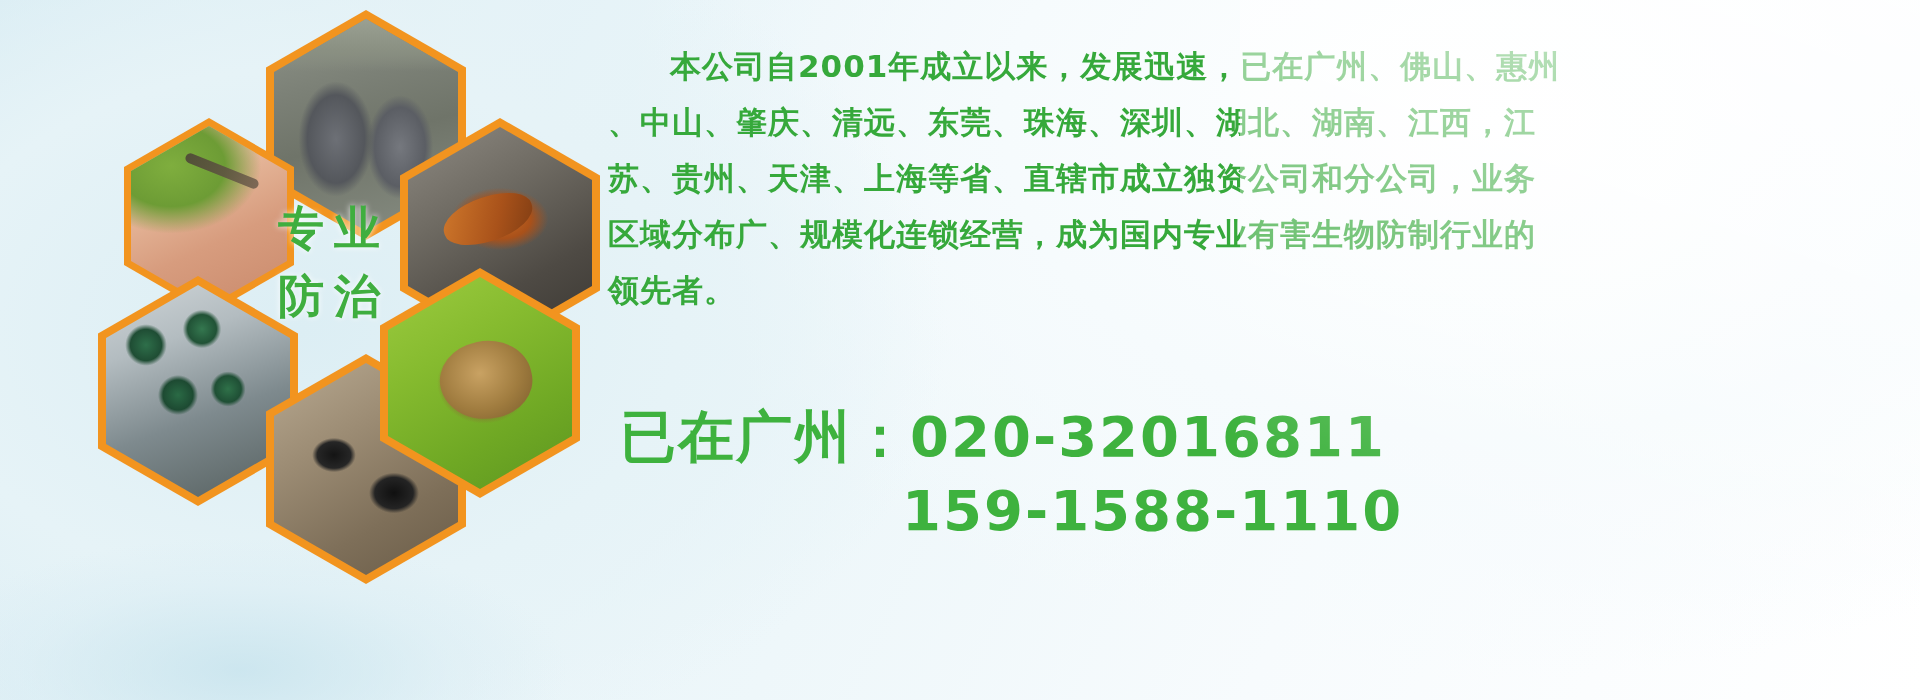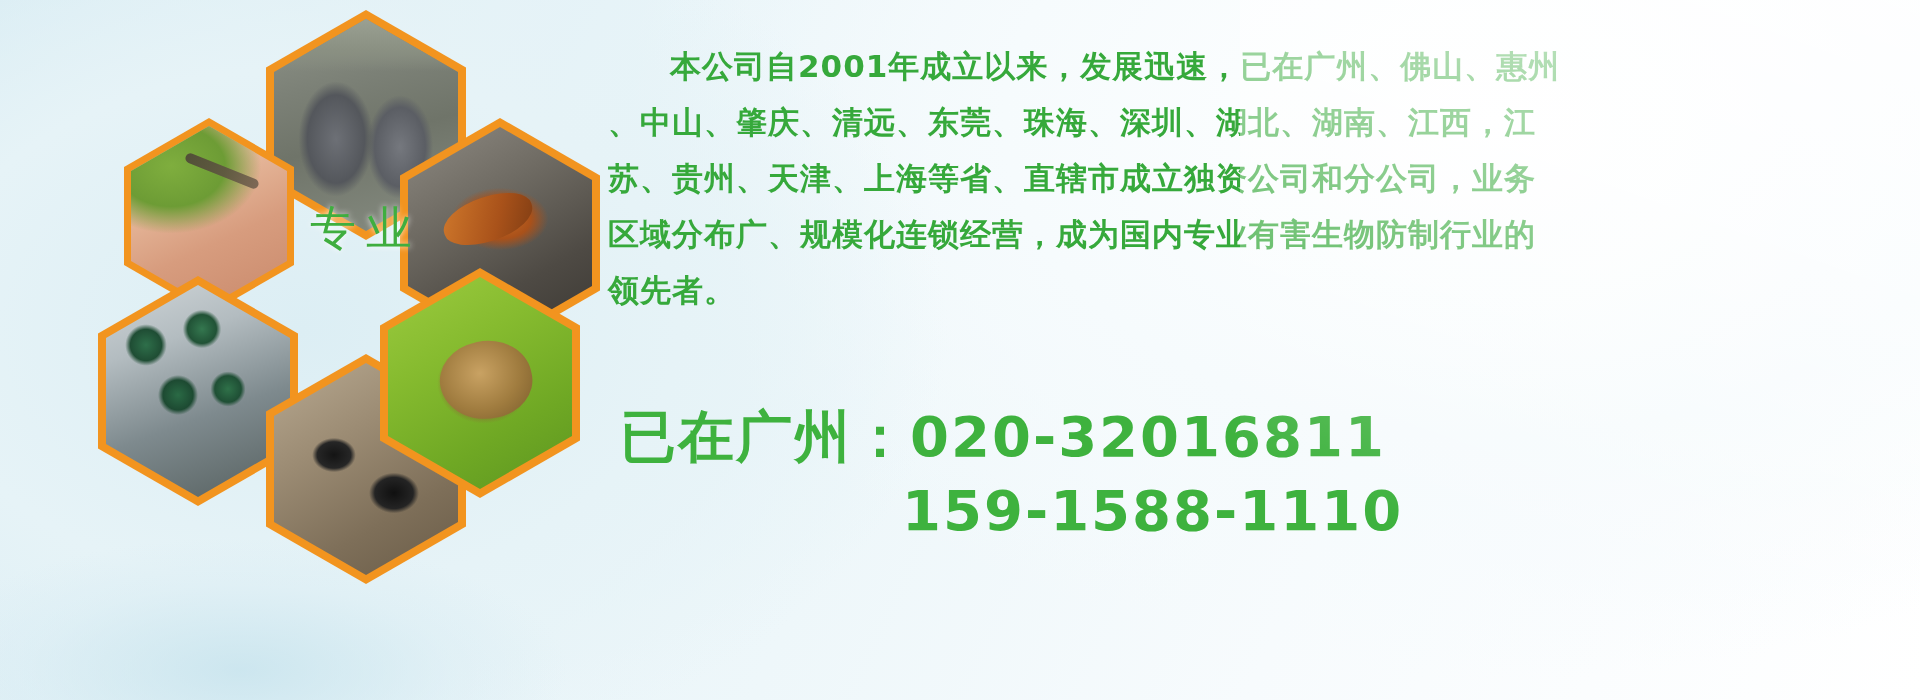--- a/index.html
+++ b/index.html
@@ -92,22 +92,22 @@
       linear-gradient(150deg,#9ccb3f 0%,#86bb2f 35%,#6fa824 70%,#5d9620 100%);
   }
   .ph-stink:after{
     content:"";position:absolute;left:52px;top:64px;width:92px;height:78px;
     background:radial-gradient(ellipse at 45% 40%,#c9a263 0%,#a07c3f 55%,#7a5c2b 100%);
     border-radius:48% 52% 46% 54%;transform:rotate(-12deg);
   }
 
   .hex-label{
     position:absolute;left:166px;top:184px;width:176px;
-    text-align:right;z-index:6;
-    color:#3fae3f;font-weight:normal;font-size:46px;letter-spacing:10px;
+    text-align:center;z-index:6;
+    color:#3fae3f;font-weight:bold;font-size:46px;letter-spacing:10px;
     line-height:68px;text-shadow:0 0 6px rgba(255,255,255,.9);
     font-family:"DejaVu Sans","Liberation Sans",sans-serif;
   }
 
   
   .copy{
     position:absolute;left:608px;top:38px;width:1300px;
     color:#36a93b;font-size:31px;line-height:56px;font-weight:bold;
     letter-spacing:1px;
     font-family:"DejaVu Sans","Liberation Sans",sans-serif;
@@ -161,20 +161,21 @@
     </div>
 
     <div class="hex wide" style="left:300px;top:258px;">
       <div class="inner">
           <div class="ph ph-stink"></div>
         </div>
     </div>
 
     <div class="hex-label">
       <div>专业</div>
+      <div>防治</div>
     </div>
   </div>
 
   <div class="copy">
     <p class="indent">本公司自2001年成立以来，发展迅速，已在广州、佛山、惠州</p>
     <p>、中山、肇庆、清远、东莞、珠海、深圳、湖北、湖南、江西，江</p>
     <p>苏、贵州、天津、上海等省、直辖市成立独资公司和分公司，业务</p>
     <p>区域分布广、规模化连锁经营，成为国内专业有害生物防制行业的</p>
     <p>领先者。</p>
   </div>

